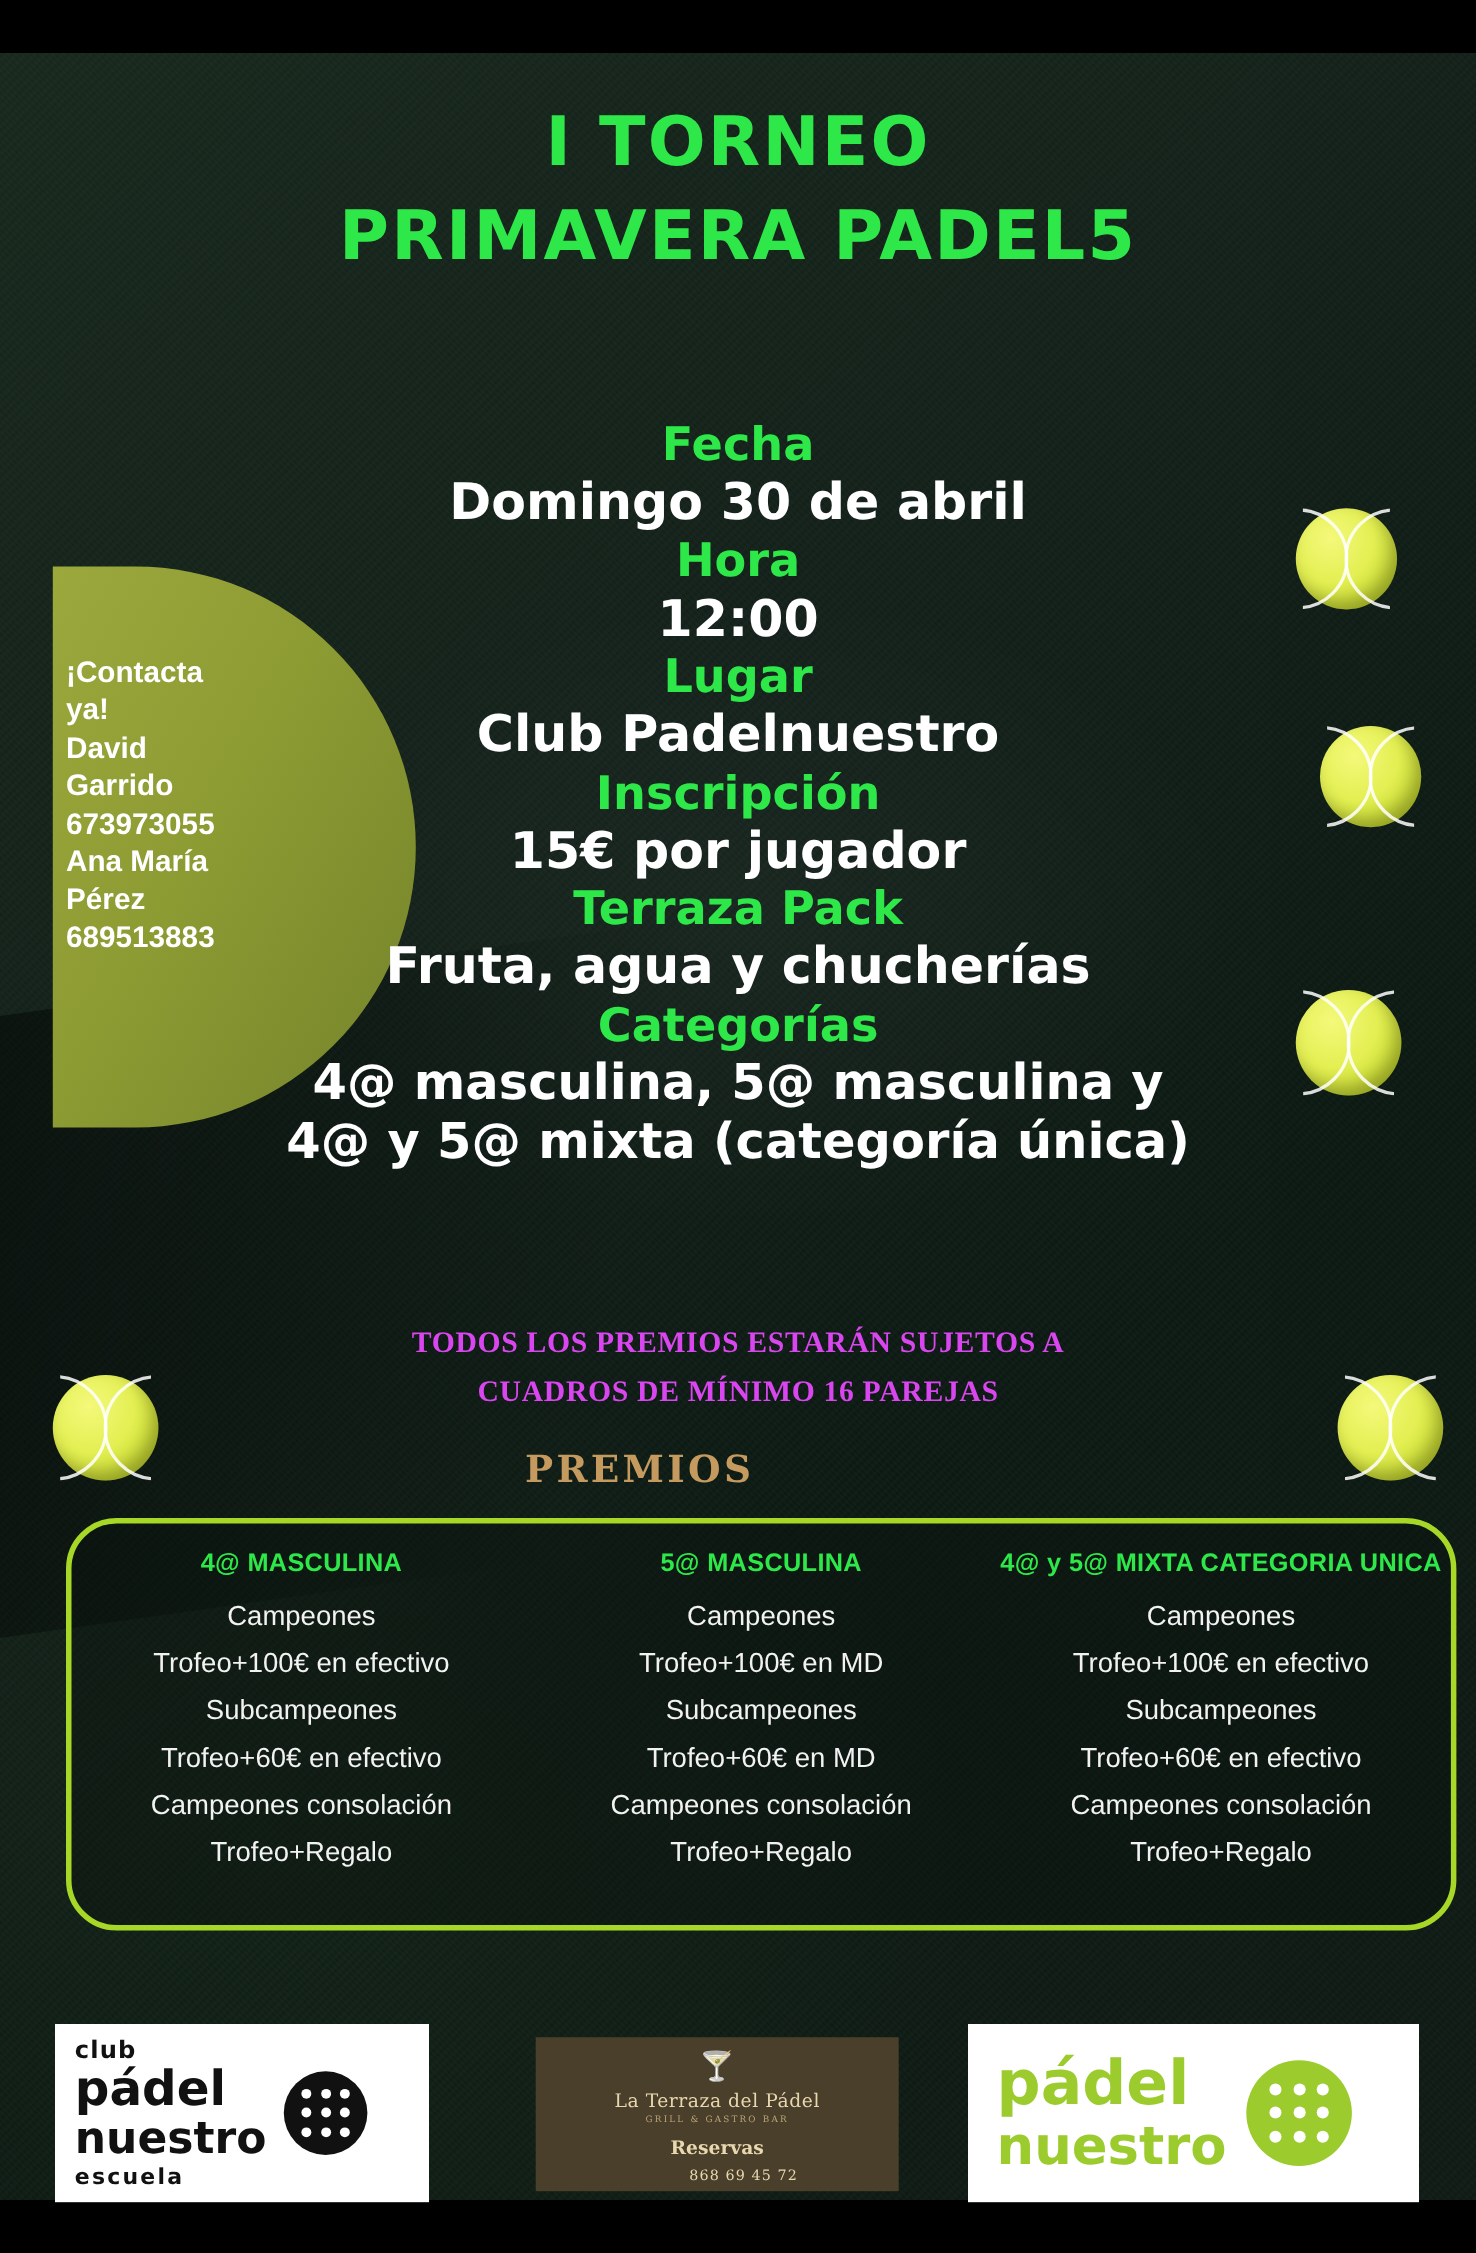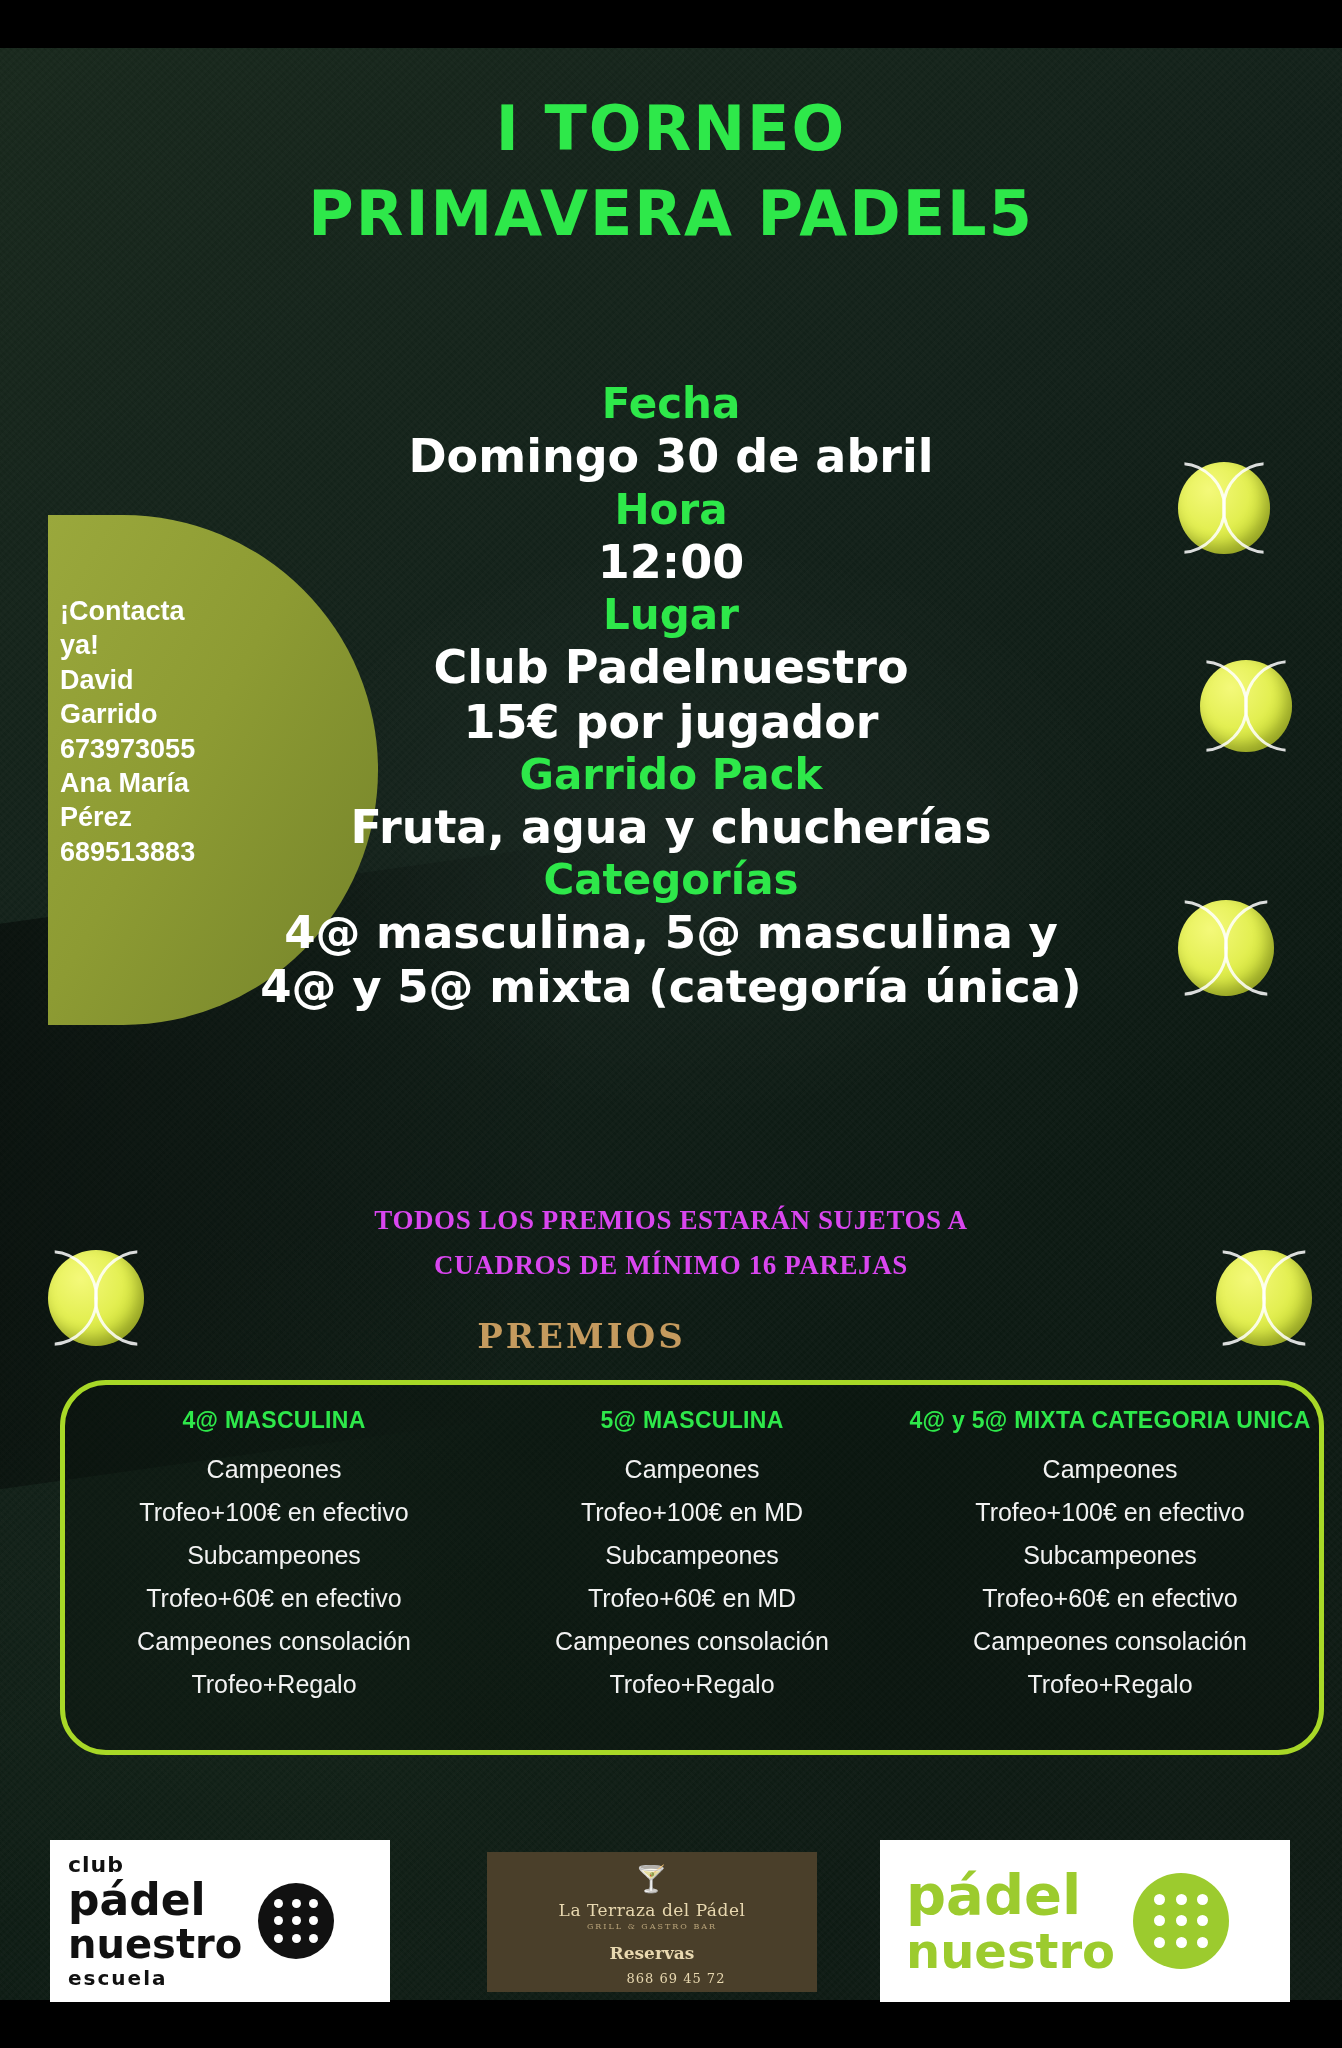--- a/index.html
+++ b/index.html
@@ -389,22 +389,23 @@
     <div>689513883</div>
   </div>
 
   <div class="info">
     <div class="lbl">Fecha</div>
     <div class="val">Domingo 30 de abril</div>
     <div class="lbl">Hora</div>
     <div class="val">12:00</div>
     <div class="lbl">Lugar</div>
     <div class="val">Club Padelnuestro</div>
+    <div class="lbl">Inscripción</div>
     <div class="val">15€ por jugador</div>
-    <div class="lbl">Garrido Pack</div>
+    <div class="lbl">Terraza Pack</div>
     <div class="val">Fruta, agua y chucherías</div>
     <div class="lbl">Categorías</div>
     <div class="cat-line">4@ masculina, 5@ masculina y</div>
     <div class="cat-line">4@ y 5@ mixta (categoría única)</div>
   </div>
 
   <div class="notes">
     <div>TODOS LOS PREMIOS ESTARÁN SUJETOS A</div>
     <div>CUADROS DE MÍNIMO 16 PAREJAS</div>
   </div>

